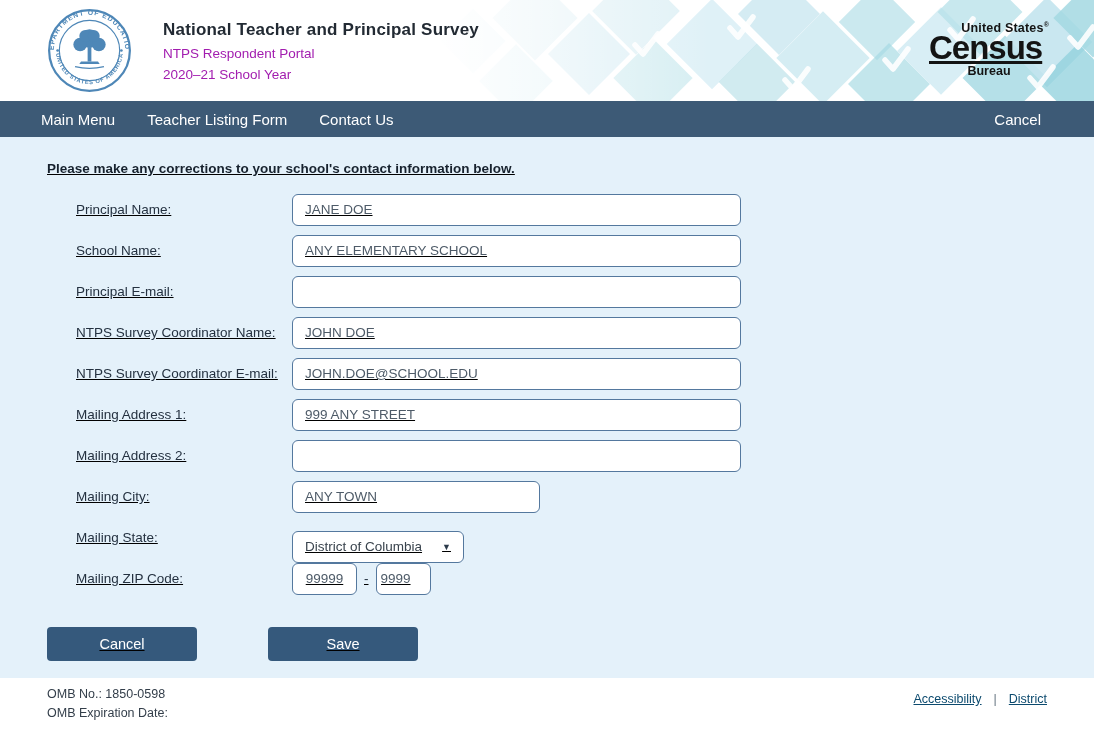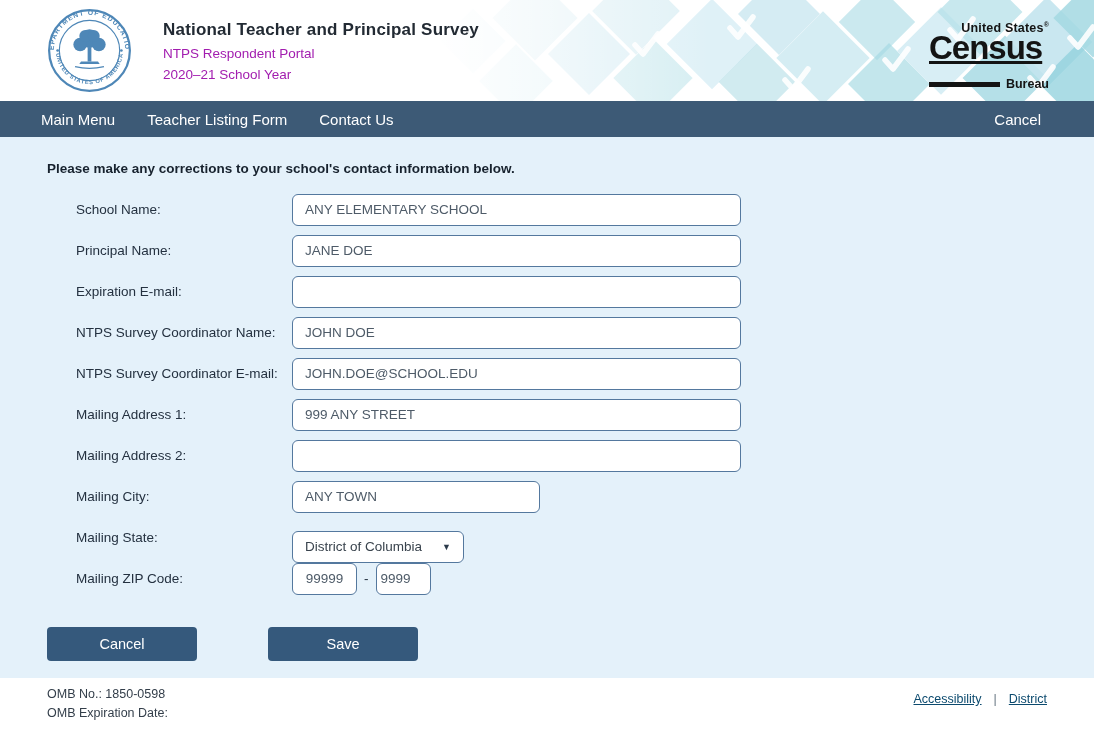--- a/index.html
+++ b/index.html
@@ -27,35 +27,35 @@
   .seal { width:85px; height:85px; flex:none; }
   .titles { margin-left:31px; padding-top:12px; }
   .app-title { font-size:17px; font-weight:bold; color:#222a33; letter-spacing:.2px; }
   .app-sub { font-size:13.5px; color:#a21caf; margin-top:7px; line-height:14px; }
   .census-logo {
     position:absolute; right:45px; top:21px; width:120px; z-index:3; color:#141414;
   }
   .census-top { font-size:12.5px; font-weight:bold; text-align:right; letter-spacing:.2px; }
   .census-top sup { font-size:7px; }
   .census-main { font-size:33px; font-weight:bold; letter-spacing:-1px; line-height:30px; text-align:left; margin-top:-2px;text-decoration:underline; }
-  .census-bottom { display:flex; align-items:center; margin-top:14px; }
+  .census-bottom { display:flex; align-items:center; margin-top:1px;flex-direction:column; }
   .census-bar { flex:1; height:5px; background:#141414; margin-right:6px; }
   .census-bureau { font-size:12.5px; font-weight:bold; }
 
   
   .nav {
     height:36px; background:#3d5a76; display:flex; align-items:center;
     color:#ffffff; font-size:15px; flex:none;
   }
   .nav-item { margin-left:41px; cursor:pointer; white-space:nowrap; }
   .nav-item + .nav-item { margin-left:32px; }
   .nav-logout { margin-left:auto; margin-right:53px; cursor:pointer; }
 
   
-  .content { height:541px; background:#e4f1fa; flex:none; }
+  .content { height:541px; background:#e4f1fa; flex:none;text-decoration:underline; }
   .instruction {
     margin-left:47px; padding-top:24px; font-size:13.5px; font-weight:bold; color:#17222e;
   }
   .form { margin-top:13px; }
   .row { display:flex; align-items:center; height:41px; padding-left:76px; }
   .row .flabel { width:216px; font-size:13.5px; color:#243140; flex:none; }
   .tinput {
     height:32px; background:#ffffff; border:1px solid #54789e; border-radius:6px;
     font-family:"Liberation Sans", sans-serif; font-size:13.5px; color:#4e5b68;
     padding:0 12px; outline:none;
@@ -177,29 +177,29 @@
     <div class="nav-item">Teacher Listing Form</div>
     <div class="nav-item">Contact Us</div>
     <div class="nav-logout">Cancel</div>
   </div>
 
   <div class="content">
     <div class="instruction">Please make any corrections to your school's contact information below.</div>
 
     <div class="form">
       <div class="row">
+        <label class="flabel">Principal Name:</label>
+        <input class="tinput w-full" type="text" value="JANE DOE" style="">
+      </div>
+      <div class="row">
         <label class="flabel">School Name:</label>
         <input class="tinput w-full" type="text" value="ANY ELEMENTARY SCHOOL" style="">
       </div>
       <div class="row">
-        <label class="flabel">Principal Name:</label>
-        <input class="tinput w-full" type="text" value="JANE DOE" style="">
-      </div>
-      <div class="row">
-        <label class="flabel">Expiration E-mail:</label>
+        <label class="flabel">Principal E-mail:</label>
         <input class="tinput w-full" type="text" value="" style="">
       </div>
       <div class="row">
         <label class="flabel">NTPS Survey Coordinator Name:</label>
         <input class="tinput w-full" type="text" value="JOHN DOE" style="">
       </div>
       <div class="row">
         <label class="flabel">NTPS Survey Coordinator E-mail:</label>
         <input class="tinput w-full" type="text" value="JOHN.DOE@SCHOOL.EDU" style="">
       </div>

